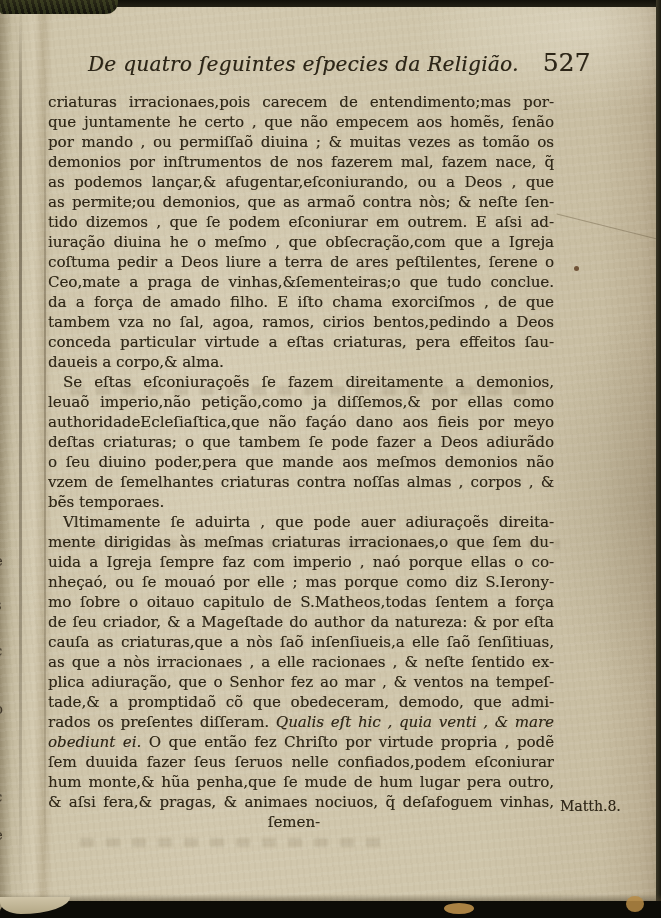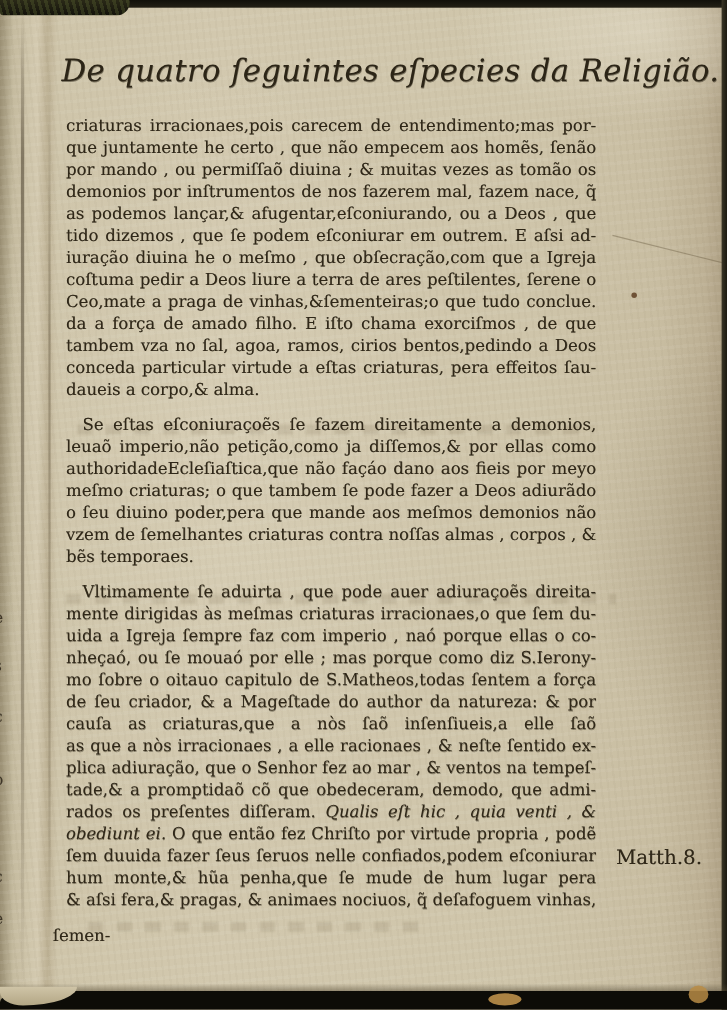--- a/index.html
+++ b/index.html
@@ -40,33 +40,33 @@
   
   .stain-dot{position:absolute;left:574px;top:266px;width:5px;height:5px;border-radius:50%;background:#5f3f24;opacity:0.85;}
   .stain-blob1{position:absolute;left:444px;top:903px;width:30px;height:11px;border-radius:50%;background:#bb8f4a;opacity:0.9;}
   .stain-blob2{position:absolute;left:626px;top:896px;width:18px;height:16px;border-radius:50%;background:#b98c45;opacity:0.85;}
   
   .ghost{position:absolute;height:9px;opacity:0.5;
     background:repeating-linear-gradient(90deg, rgba(112,98,70,0.30) 0 14px, rgba(0,0,0,0) 14px 26px);
     filter:blur(1px);}
   
   .header{position:absolute;left:56px;top:48px;width:540px;white-space:nowrap;color:#2c2517;}
-  .header .title{font-style:italic;font-size:28px;letter-spacing:0.3px;text-shadow:0.4px 0.4px 0.6px rgba(44,37,23,0.5);}
+  .header .title{font-style:italic;font-size:20px;letter-spacing:0.3px;text-shadow:0.4px 0.4px 0.6px rgba(44,37,23,0.5);margin-left:32px;}
   .header .pagenum{font-size:25px;margin-left:24px;text-shadow:0.4px 0.4px 0.6px rgba(44,37,23,0.5);}
   
   .textblock{position:absolute;left:48px;top:92px;width:506px;color:#2f2718;font-size:15px;line-height:20px;
     text-shadow:0.3px 0.3px 0.5px rgba(47,39,24,0.45);}
-  .para{margin:12px;padding:0;}
+  .para{margin:0;padding:0;}
   .line{display:block;height:20px;overflow:hidden;text-align:justify;text-align-last:justify;}
   .line.last{text-align-last:left;}
   .line.indent{text-indent:15px;}
   .line em{font-style:italic;}
-  .catchword{display:block;height:20px;text-align:left;padding-right:14px;}
+  .catchword{display:block;height:20px;text-align:center;padding-right:14px;}
   
-  .margin-note{position:absolute;left:560px;top:769px;font-size:18px;color:#2f2718;white-space:nowrap;
+  .margin-note{position:absolute;left:560px;top:798px;font-size:14px;color:#2f2718;white-space:nowrap;
     text-shadow:0.3px 0.3px 0.5px rgba(47,39,24,0.45);}
 </style>
 </head>
 <body>
 
 <div class="page">
 
   <div class="gutter-crease"></div>
   <div class="gutter-crease2"></div>
 
@@ -101,35 +101,36 @@
   </header>
 
   <main class="textblock">
 
     <p class="para">
       <span class="line">criaturas irracionaes,pois carecem de entendimento;mas por-</span>
       <span class="line">que juntamente he certo , que não empecem aos homẽs, ſenão</span>
       <span class="line">por mando , ou permiſſaõ diuina ; &amp; muitas vezes as tomão os</span>
       <span class="line">demonios por inſtrumentos de nos fazerem mal, fazem nace, q̃</span>
       <span class="line">as podemos lançar,&amp; afugentar,eſconiurando, ou a Deos , que</span>
+      <span class="line">as permite;ou demonios, que as armaõ contra nòs; &amp; neſte ſen-</span>
       <span class="line">tido dizemos , que ſe podem eſconiurar em outrem.  E aſsi ad-</span>
       <span class="line">iuração diuina he o meſmo , que obſecração,com que a Igreja</span>
       <span class="line">coſtuma pedir a Deos liure a terra de ares peſtilentes, ſerene o</span>
       <span class="line">Ceo,mate a praga de vinhas,&amp;ſementeiras;o que tudo conclue.</span>
       <span class="line">da a força de amado filho.  E iſto chama exorciſmos , de que</span>
       <span class="line">tambem vza no ſal, agoa, ramos, cirios bentos,pedindo a Deos</span>
       <span class="line">conceda particular virtude a eſtas criaturas, pera effeitos ſau-</span>
       <span class="line last">daueis a corpo,&amp; alma.</span>
     </p>
 
     <p class="para">
       <span class="line indent">Se eſtas eſconiuraçoẽs ſe fazem direitamente a demonios,</span>
       <span class="line">leuaõ imperio,não petição,como ja diſſemos,&amp; por ellas como</span>
       <span class="line">authoridadeEcleſiaſtica,que não façáo dano aos fieis por meyo</span>
-      <span class="line">meſmo criaturas; o que tambem ſe pode fazer a  Deos adiurãdo</span>
+      <span class="line">deſtas criaturas; o que tambem ſe pode fazer a  Deos adiurãdo</span>
       <span class="line">o ſeu diuino poder,pera que mande aos meſmos demonios não</span>
       <span class="line">vzem de ſemelhantes criaturas contra noſſas almas , corpos , &amp;</span>
       <span class="line last">bẽs temporaes.</span>
     </p>
 
     <p class="para">
       <span class="line indent">Vltimamente ſe aduirta , que  pode auer adiuraçoẽs direita-</span>
       <span class="line">mente dirigidas às meſmas criaturas irracionaes,o que ſem du-</span>
       <span class="line">uida a Igreja ſempre faz  com imperio , naó porque ellas o co-</span>
       <span class="line">nheçaó, ou ſe mouaó por elle ; mas porque como diz S.Ierony-</span>

